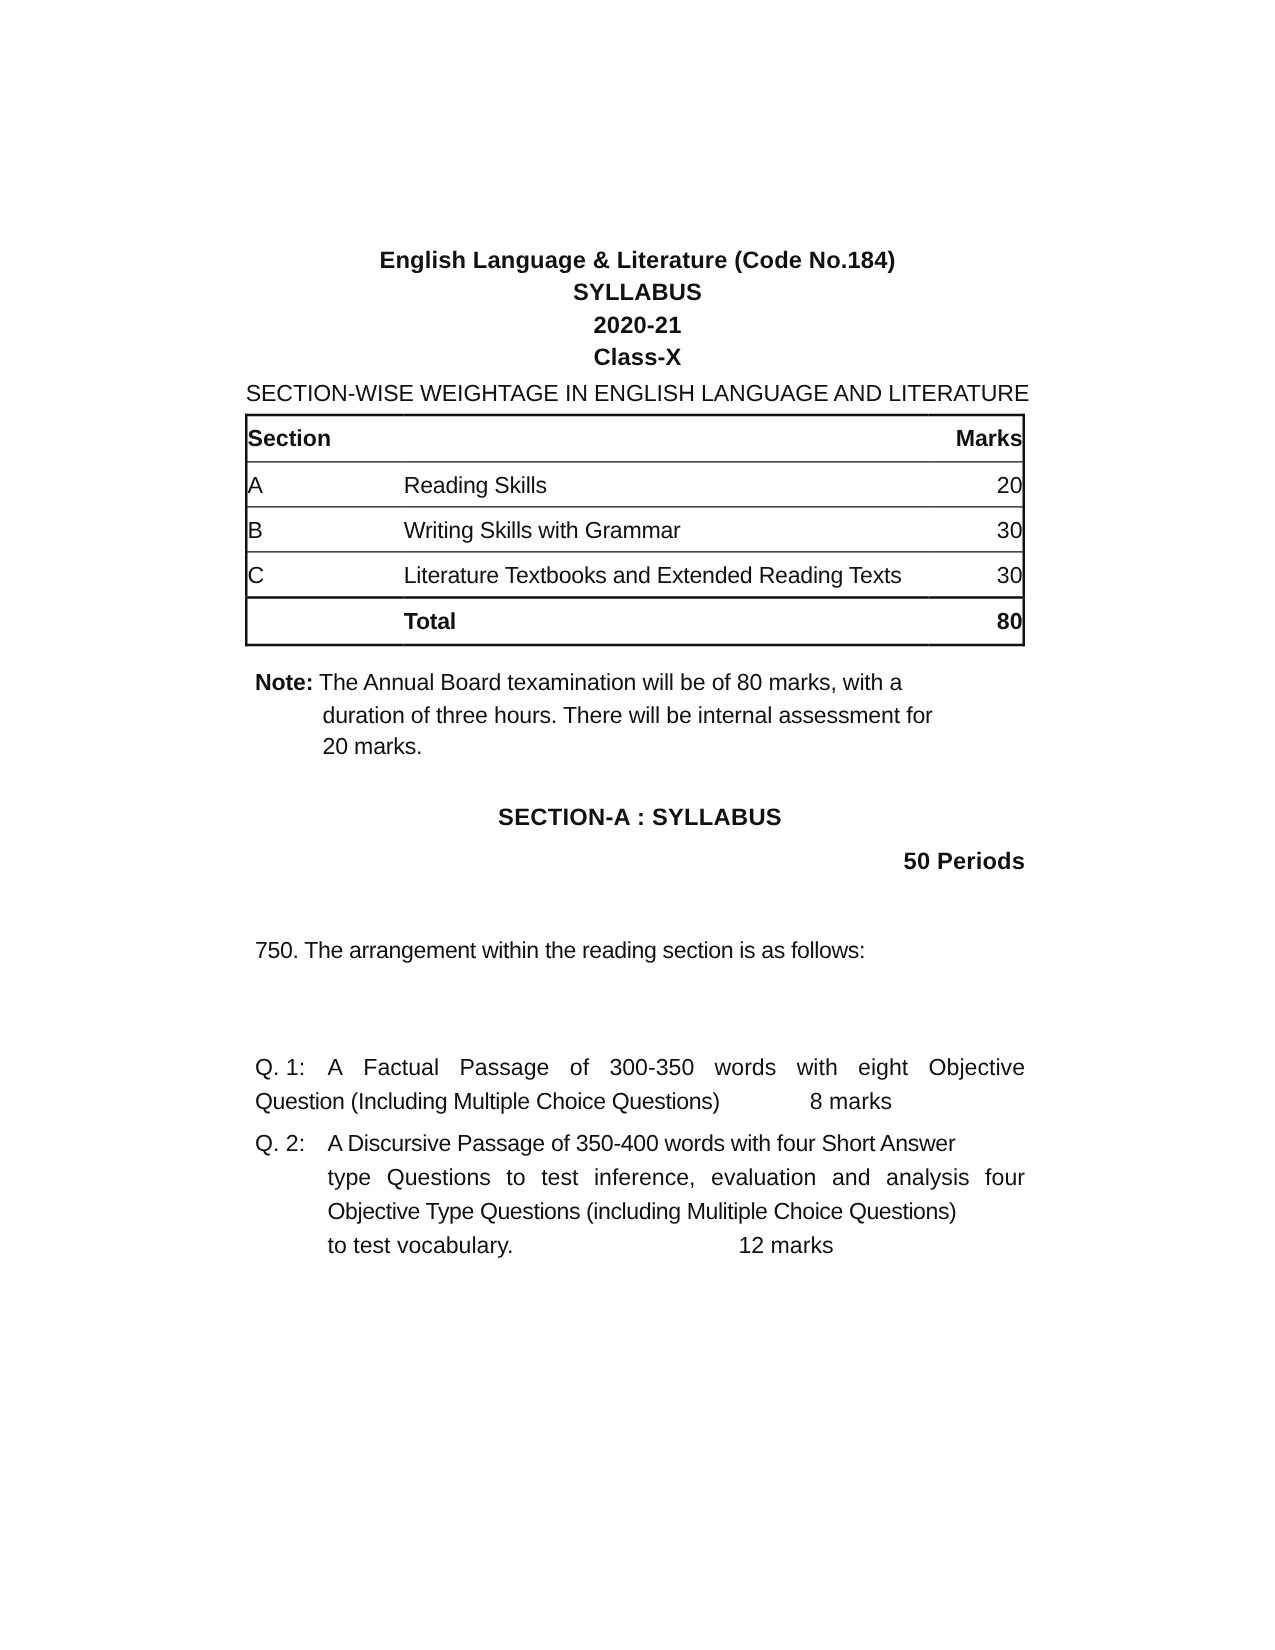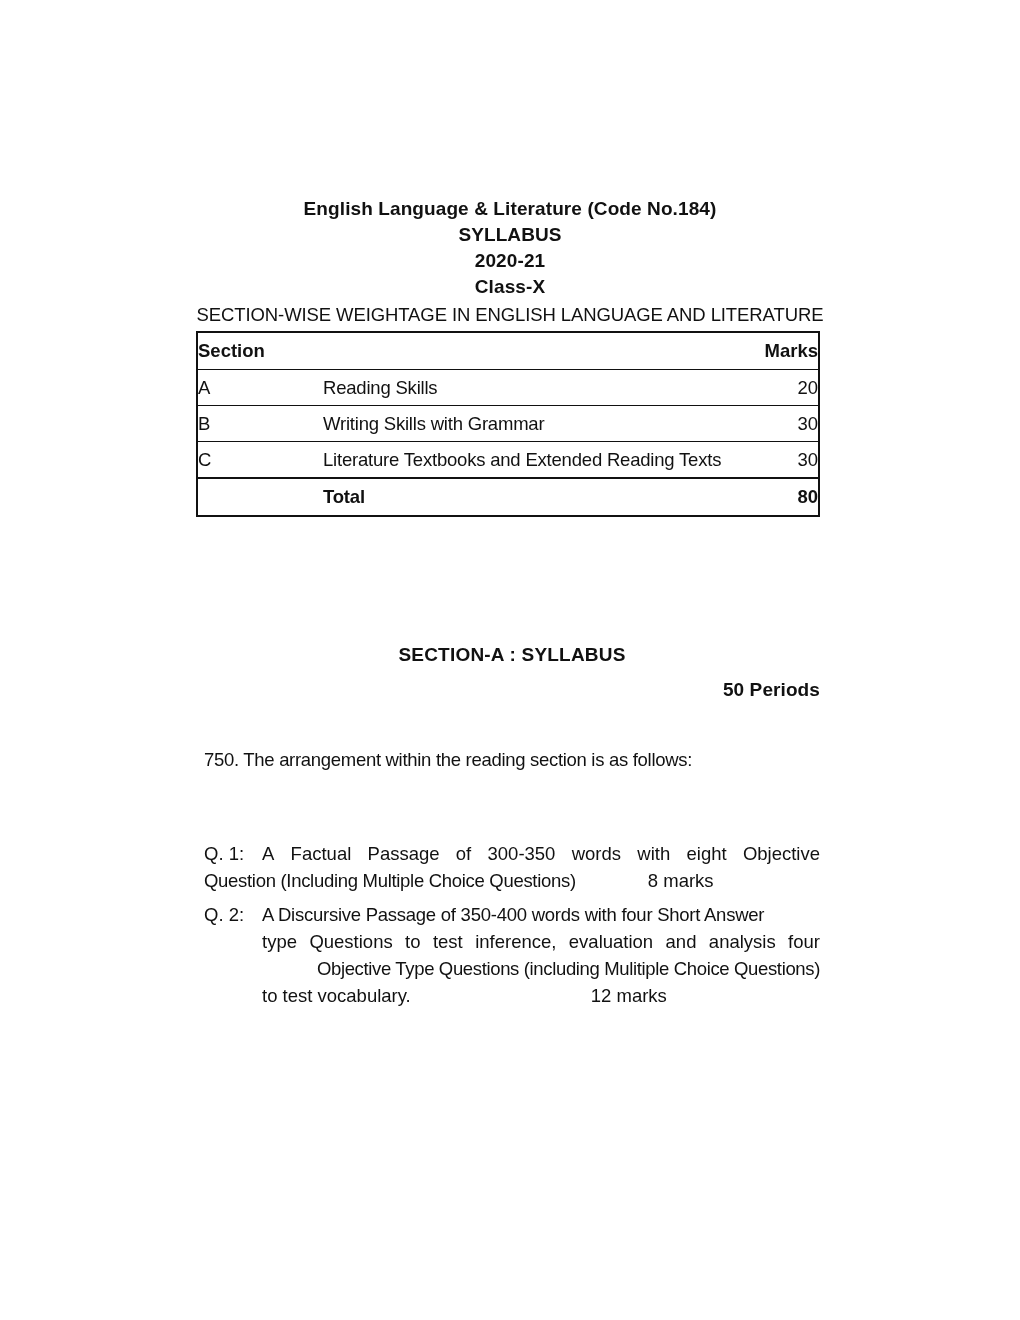--- a/index.html
+++ b/index.html
@@ -194,21 +194,20 @@
     flex: 1 1 auto;
     display: flex;
     justify-content: space-between;
   }
   .q-justified.tight {
     letter-spacing: -0.25px;
     display: block;
   }
   .q-cont {
     white-space: nowrap;
-    text-align: right;
   }
   .q-cont.hang {
     padding-left: 58px;
   }
   .q-cont.spread {
     padding-left: 58px;
     display: flex;
     justify-content: space-between;
   }
   .q-cont.tight {
@@ -275,20 +274,25 @@
         <td class="cell-marks">30</td>
       </tr>
       <tr class="row-total">
         <td class="cell-sec"></td>
         <td class="cell-desc">Total</td>
         <td class="cell-marks">80</td>
       </tr>
     </tbody>
   </table>
 
+  <div class="note-block">
+    <div class="note-line"><span class="note-label">Note:</span> <span>The Annual Board texamination will be of 80 marks, with a</span></div>
+    <div class="note-line indent">duration of three hours. There will be internal assessment for</div>
+    <div class="note-line indent">20 marks.</div>
+  </div>
 
   <div class="section-heading">SECTION-A : SYLLABUS</div>
   <div class="periods-line">50 Periods</div>
 
   <div class="intro-para">
     <div class="intro-line-2">750. The arrangement within the reading section is as follows:</div>
   </div>
 
   <div class="q-block" id="q1-block">
     <div class="q-first-line">

